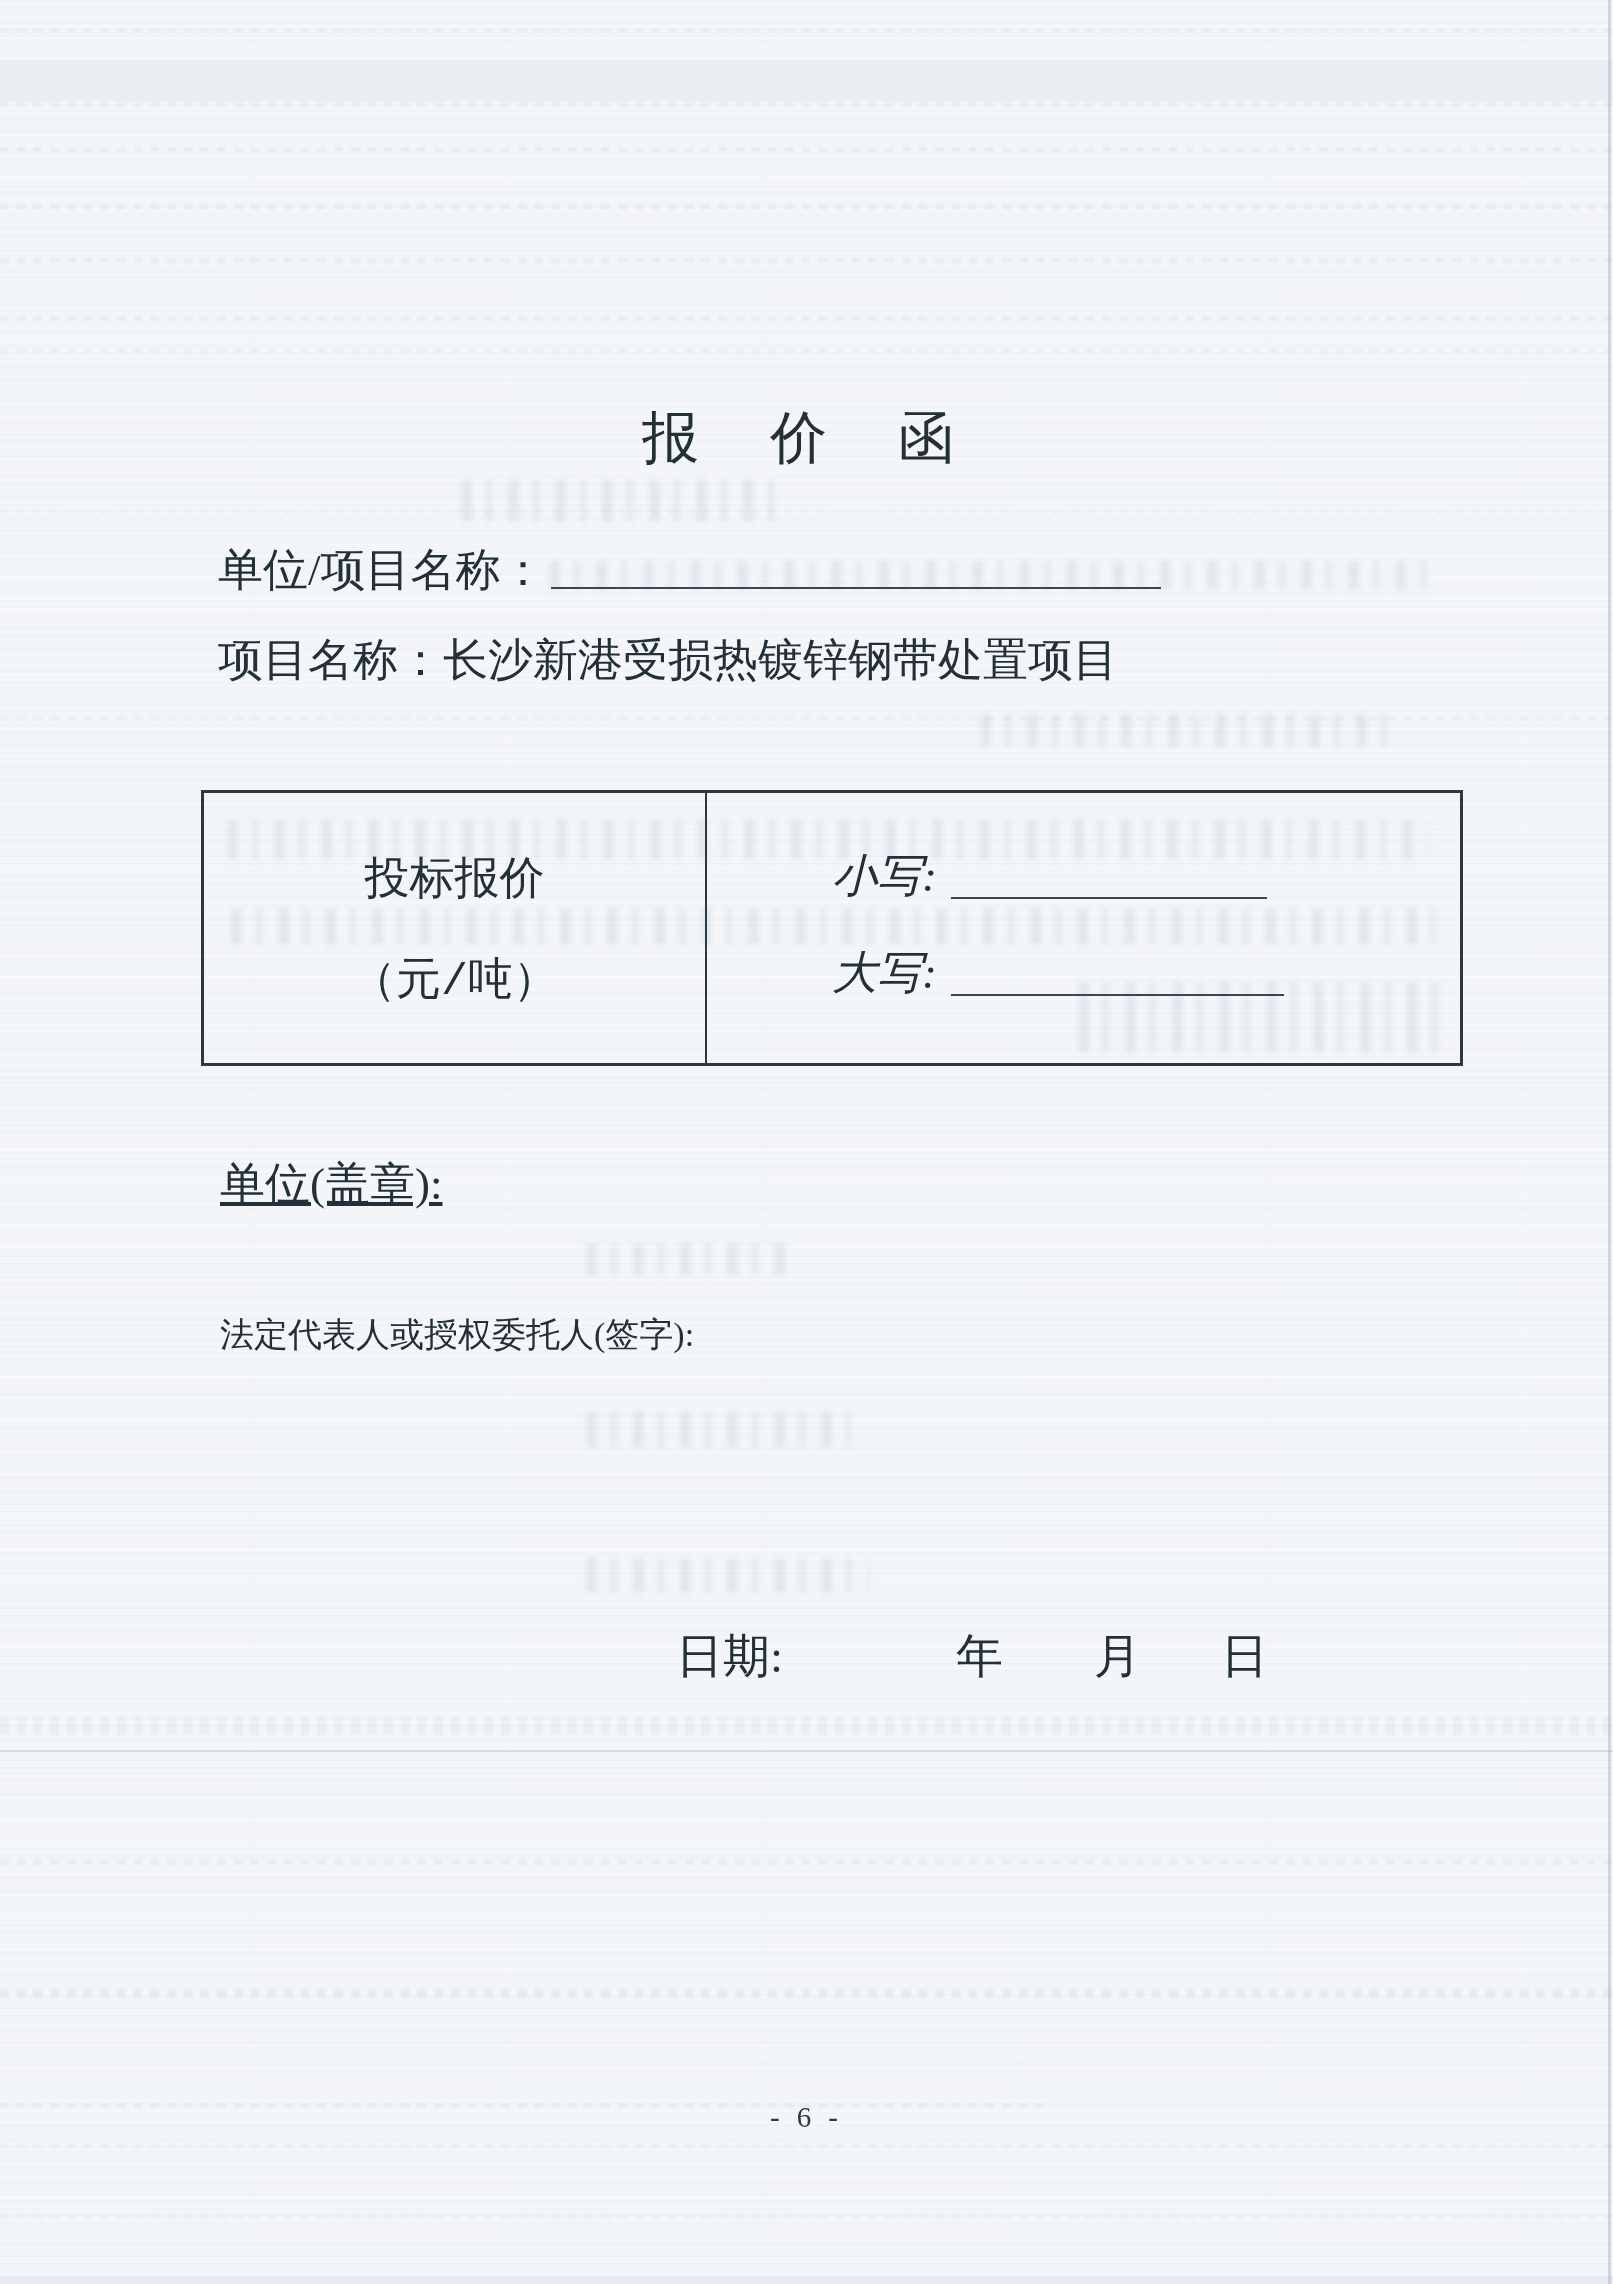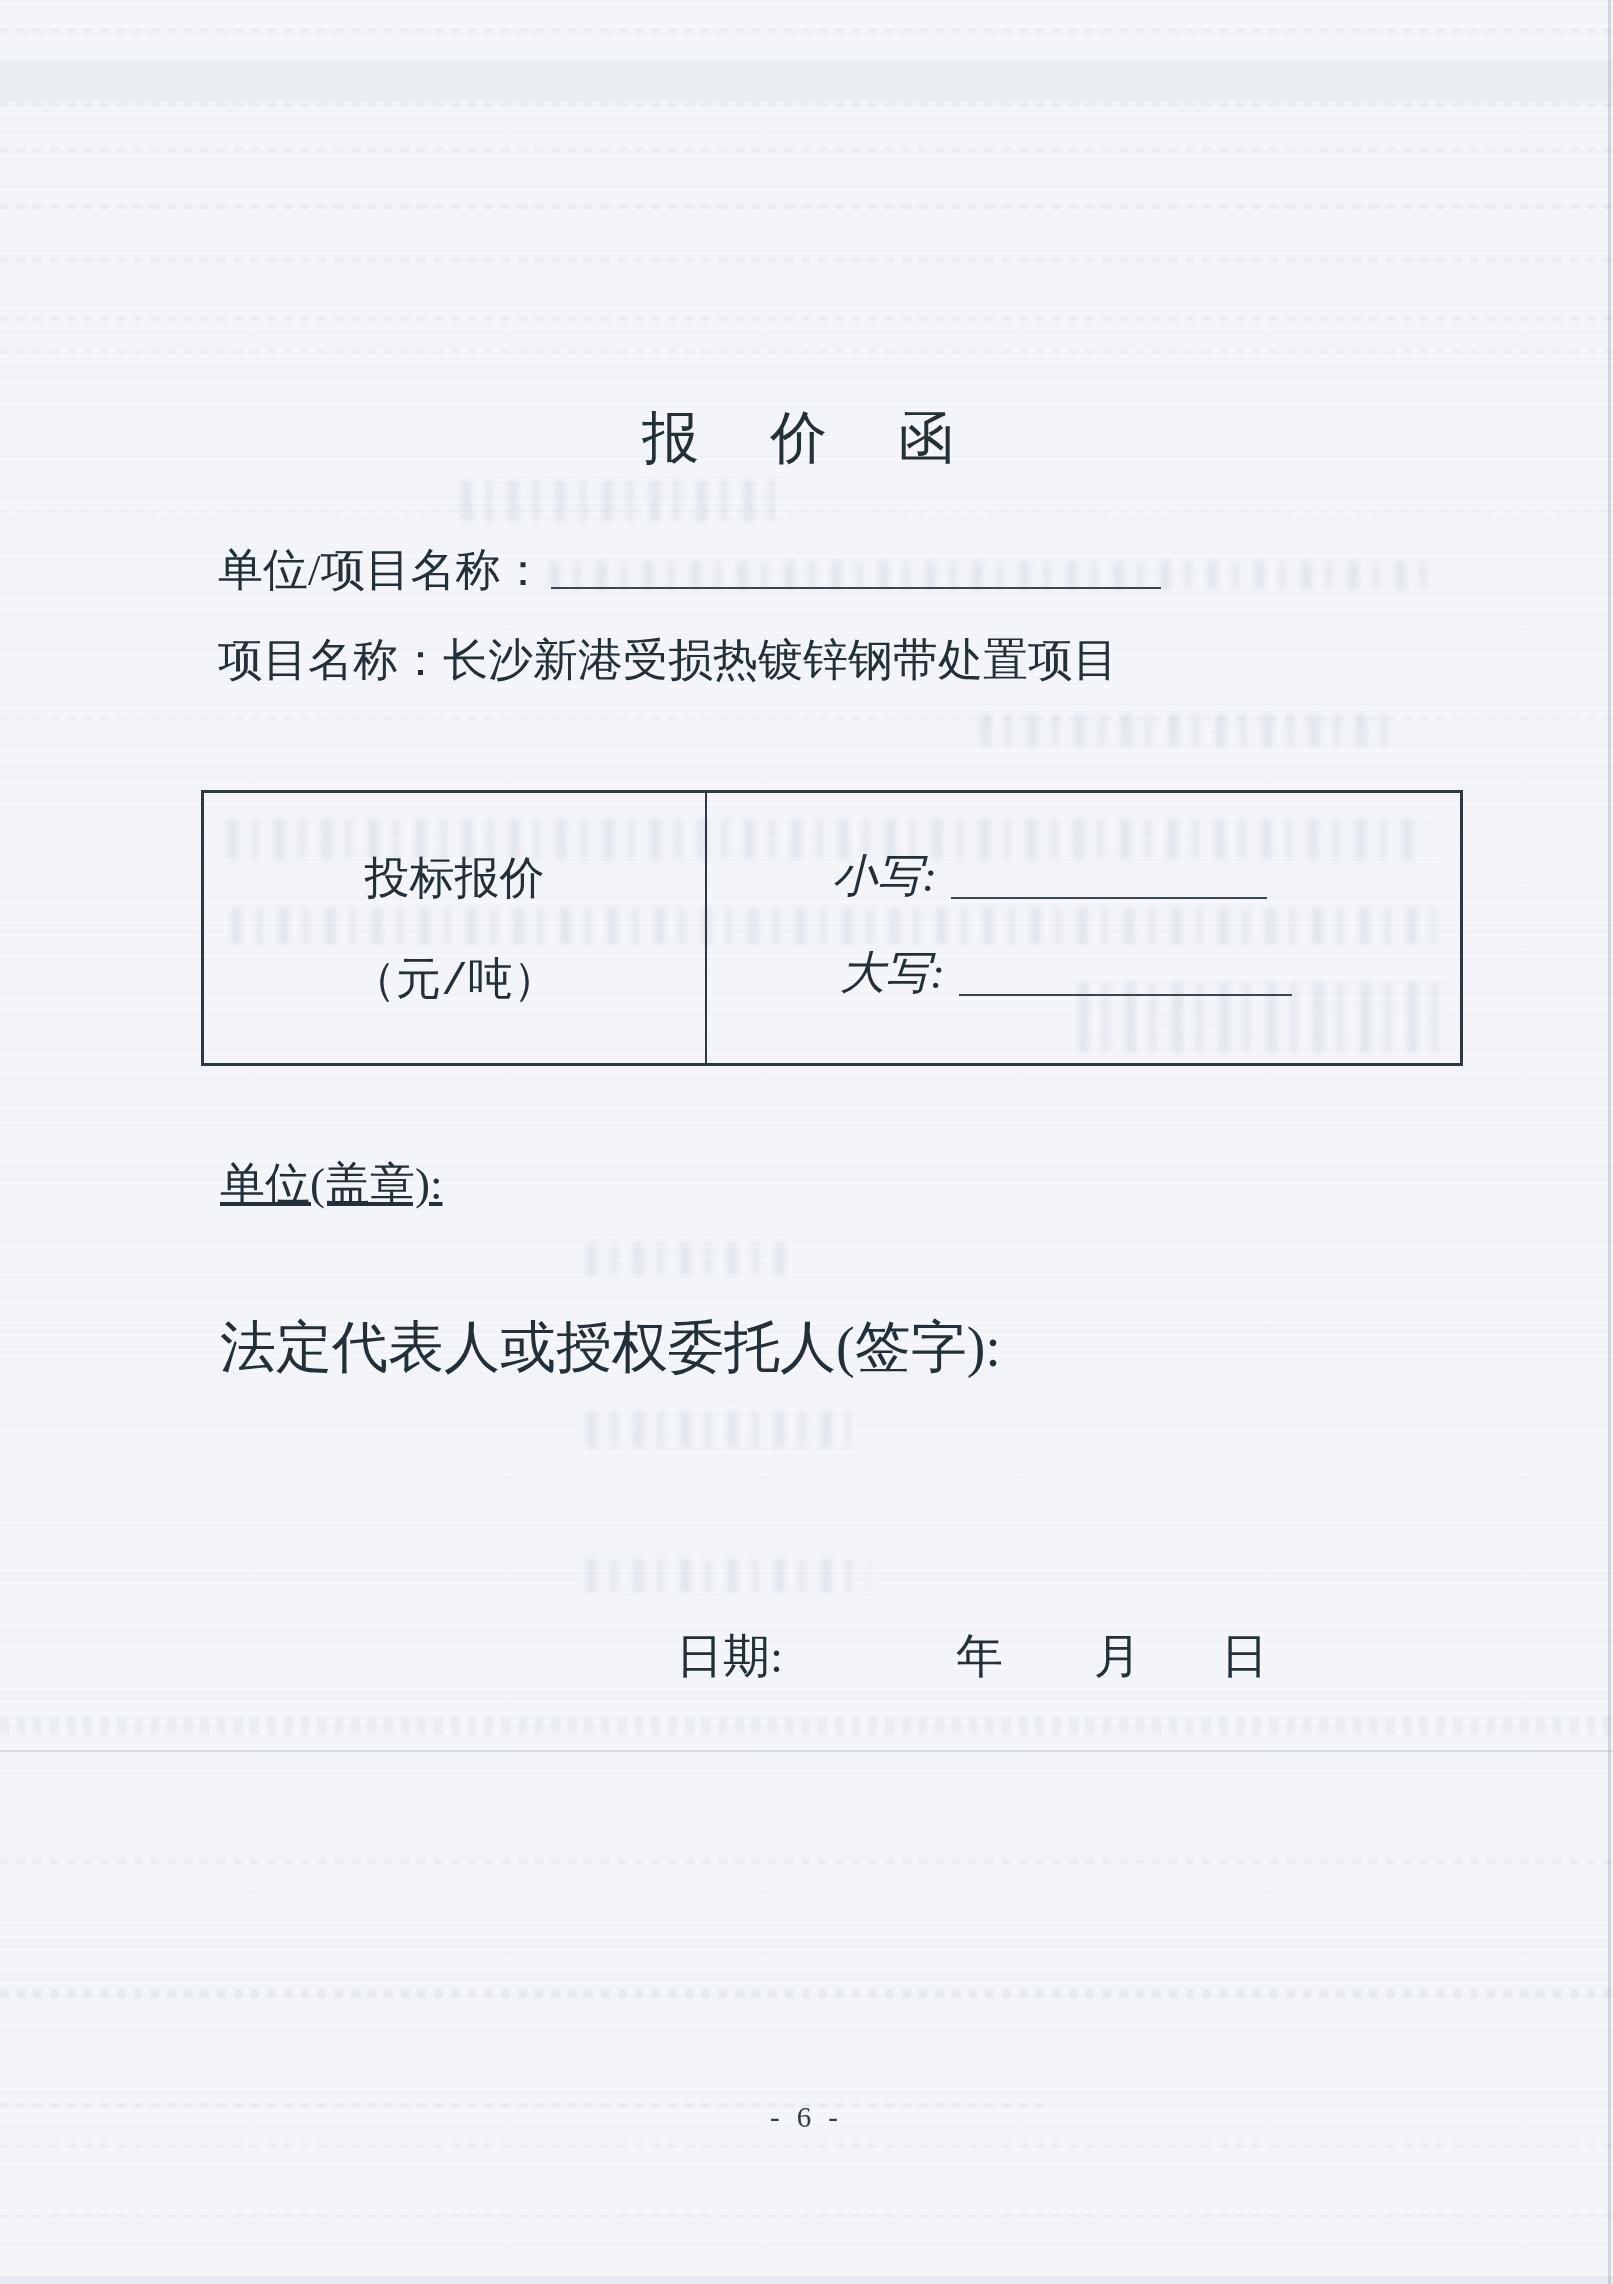--- a/index.html
+++ b/index.html
@@ -45,23 +45,23 @@
     border:3.9px solid #2d3945;box-sizing:border-box;display:flex;
   }
   .qt-left{
     width:503px;border-right:2.9px solid #2d3945;box-sizing:border-box;
     display:flex;flex-direction:column;align-items:center;padding-top:55px;font-family:Liberation Mono, monospace;
   }
   .qt-left .l1{font-size:45px;}
   .qt-left .l2{font-size:45px;margin-top:41px;}
   .qt-right{flex:1;padding-top:53px;padding-left:125px;box-sizing:border-box;font-style:italic;}
   .qt-row{font-size:45px;}
-  .qt-row + .qt-row{margin-top:37px;margin-left:8px;}
+  .qt-row + .qt-row{margin-top:37px;}
   .seal-line{top:1159px;left:220px;font-size:45px;text-decoration:underline;}
-  .sign-line{top:1315px;left:220px;font-size:56px;}
+  .sign-line{top:1315px;left:220px;font-size:34px;}
   .date-label{top:1629px;left:676px;font-size:47px;}
   .date-year{top:1629px;left:956px;font-size:47px;}
   .date-month{top:1629px;left:1094px;font-size:47px;}
   .date-day{top:1629px;left:1221px;font-size:47px;}
   .page-number{
     top:2101px;left:0;right:0;text-align:center;font-size:29px;
     letter-spacing:4.9px;color:#2e3a44;position:absolute;
   }
   .hairline{position:absolute;left:0;width:100%;height:2px;background:rgba(178,190,206,0.45);}
 </style>

